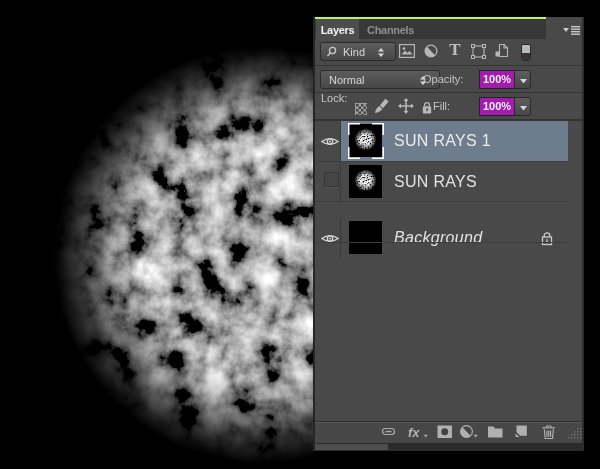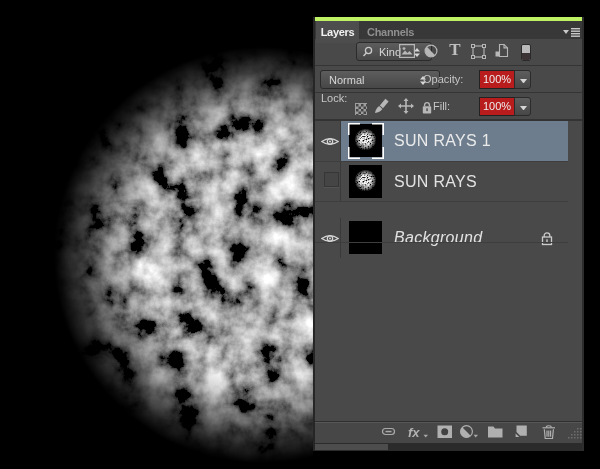--- a/index.html
+++ b/index.html
@@ -4,30 +4,30 @@
 <style>
   html,body{margin:0;padding:0;background:#000;}
   *{box-sizing:border-box;}
   body{width:600px;height:469px;position:relative;overflow:hidden;
        font-family:"Liberation Sans", sans-serif;}
   #cv{position:absolute;left:0;top:0;}
   #panel{position:absolute;left:313px;top:17px;width:271px;height:434px;
          background:#494949;font-size:11px;color:#c8c8c8;}
   .abs{position:absolute;}
   
-  #tabbar{position:absolute;left:0;top:0;width:271px;height:22px;background:#383838;
-          border-top:4px solid #bef264;}
+  #tabbar{position:absolute;left:0;top:0;width:233px;height:22px;background:#383838;
+          border-top:2px solid #bef264;}
   #tabactive{position:absolute;left:3px;top:0;width:43px;height:22px;background:#4d4d4d;
              color:#f2f2f2;font-weight:bold;text-align:center;line-height:23px;letter-spacing:-0.3px;}
   #tabchan{position:absolute;left:54px;top:0;height:22px;color:#8f8f8f;font-weight:bold;line-height:23px;letter-spacing:-0.3px;}
   
   .btn{position:absolute;background:linear-gradient(#5d5d5d,#474747);
        border:1px solid #2b2b2b;border-radius:3px;height:19px;}
-  .darkbox{position:absolute;background:#b91c1c;border:1px solid #222;
-           color:#ededed;text-align:center;height:19px;line-height:17px;}
+  .darkbox{position:absolute;background:#a21caf;border:1px solid #222;
+           color:#ededed;text-align:center;height:19px;line-height:17px;font-weight:bold;}
   .lbl{position:absolute;color:#c6c6c6;}
   .sep{position:absolute;left:0;width:271px;height:1px;background:#353535;}
   
   .row{position:absolute;left:2px;width:253px;height:40px;}
   .eyecell{position:absolute;left:0;top:0;width:26px;height:40px;border-right:1px solid #3a3a3a;}
   .thumb{position:absolute;left:34px;top:3px;width:33px;height:33px;background:#000;}
   .lname{position:absolute;left:79px;top:0;line-height:40px;color:#e2e2e2;font-size:16px;letter-spacing:0.3px;}
   .rowdiv{position:absolute;left:2px;width:253px;height:1px;background:#3e3e3e;}
 </style>
 </head>
@@ -67,21 +67,21 @@
     <div id="tabchan">Channels</div>
     <svg class="abs" style="left:250px;top:7px" width="17" height="9">
       <polygon points="0,2 6,2 3,6" fill="#c9c9c9"></polygon>
       <rect x="8" y="0" width="9" height="1.4" fill="#c9c9c9"></rect>
       <rect x="8" y="2.5" width="9" height="1.4" fill="#c9c9c9"></rect>
       <rect x="8" y="5" width="9" height="1.4" fill="#c9c9c9"></rect>
       <rect x="8" y="7.5" width="9" height="1.4" fill="#c9c9c9"></rect>
     </svg>
   </div>
 
-  <div class="btn" style="left:7px;top:25px;width:76px;margin-left:36px;">
+  <div class="btn" style="left:7px;top:25px;width:76px;">
     <svg class="abs" style="left:5px;top:3px" width="12" height="12">
       <circle cx="6.5" cy="4.5" r="3.1" fill="none" stroke="#c9c9c9" stroke-width="1.3"></circle>
       <line x1="1.5" y1="10" x2="4.3" y2="7" stroke="#c9c9c9" stroke-width="1.4"></line>
     </svg>
     <span style="position:absolute;left:22px;top:0;line-height:18px;color:#d6d6d6">Kind</span>
     <svg class="abs" style="left:57px;top:4.5px" width="6" height="9">
       <polygon points="3,0 6,3.4 0,3.4" fill="#d6d6d6"></polygon>
       <polygon points="3,9 6,5.6 0,5.6" fill="#d6d6d6"></polygon>
     </svg>
   </div>

